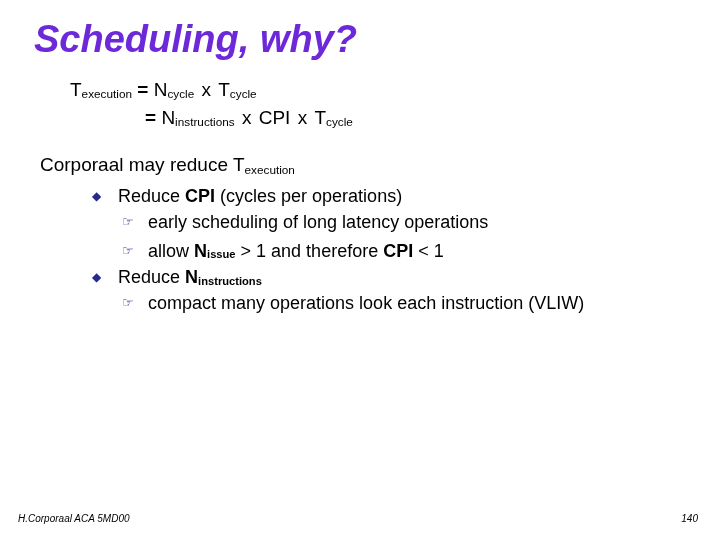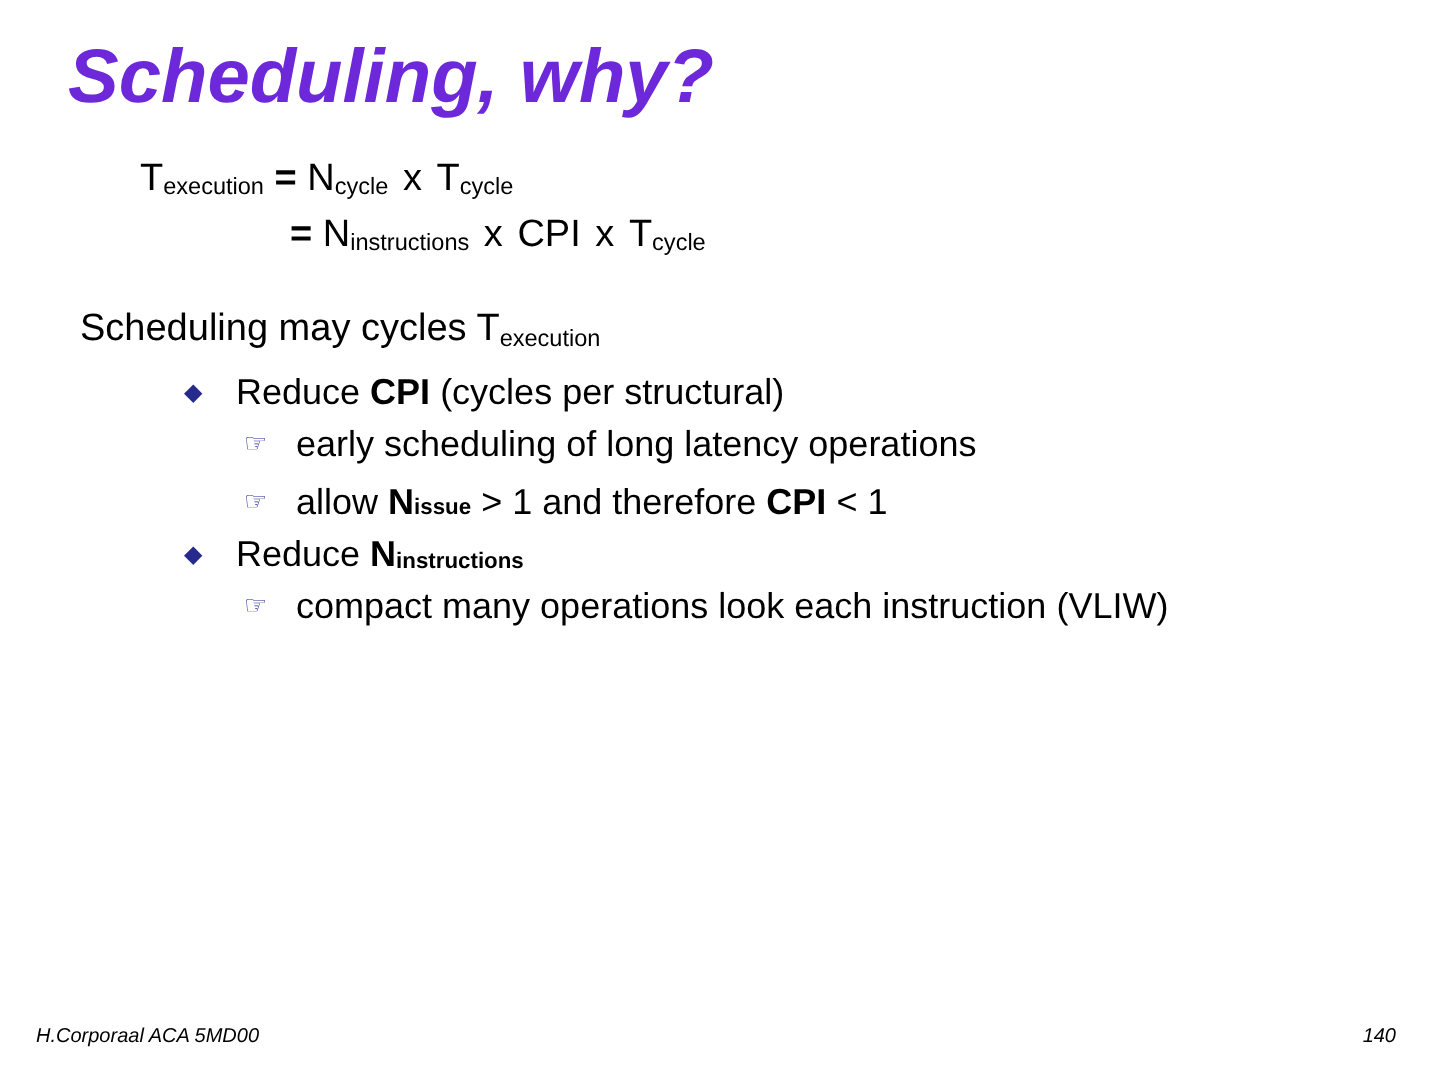--- a/index.html
+++ b/index.html
@@ -35,26 +35,26 @@
 
     <div class="eqline">
       <span>T</span><span class="sub">execution</span><b class="nb"> = </b><span>N</span><span class="sub">cycle</span><span class="xop"> x </span><span>T</span><span class="sub">cycle</span>
     </div>
 
     <div class="eqline2">
       <span class="indent-eq2"><b class="nb"> = </b><span>N</span><span class="sub">instructions</span><span class="xop"> x </span><span>CPI</span><span class="xop"> x </span><span>T</span><span class="sub">cycle</span></span>
     </div>
 
     <div class="para2">
-      <span>Scheduling may cycles </span><span>T</span><span class="sub">execution</span>
+      <span>Corporaal may reduce </span><span>T</span><span class="sub">execution</span>
     </div>
 
     <div class="list">
       <div class="li1">
-        <span>Reduce </span><b class="nb">CPI</b><span> (cycles per structural)</span>
+        <span>Reduce </span><b class="nb">CPI</b><span> (cycles per operations)</span>
       </div>
       <div class="li2">early scheduling of long latency operations</div>
       <div class="li2 spacebefore">
         <span>allow </span><b class="nb">N</b><b class="nb sub">issue</b><span> &gt; 1 and therefore </span><b class="nb">CPI</b><span> &lt; 1</span>
       </div>
       <div class="li1">
         <span>Reduce </span><b class="nb">N</b><b class="nb sub">instructions</b>
       </div>
       <div class="li2">compact many operations look each instruction (VLIW)</div>
     </div>

